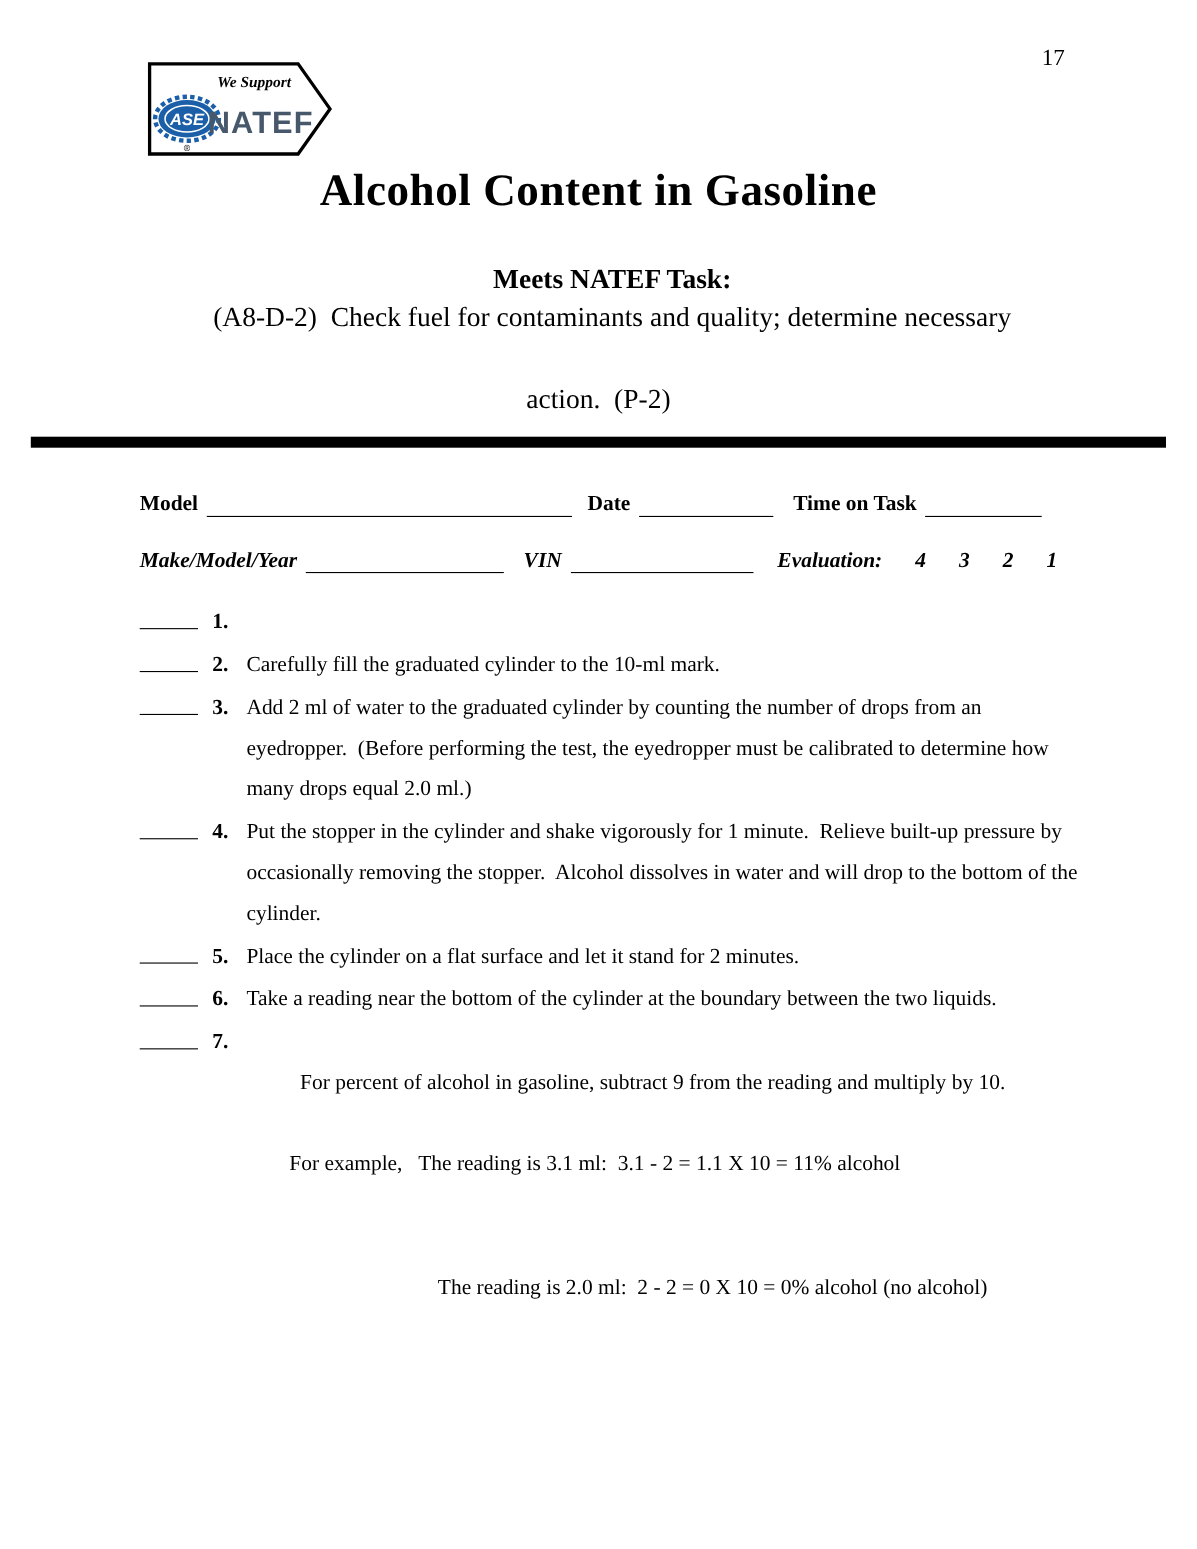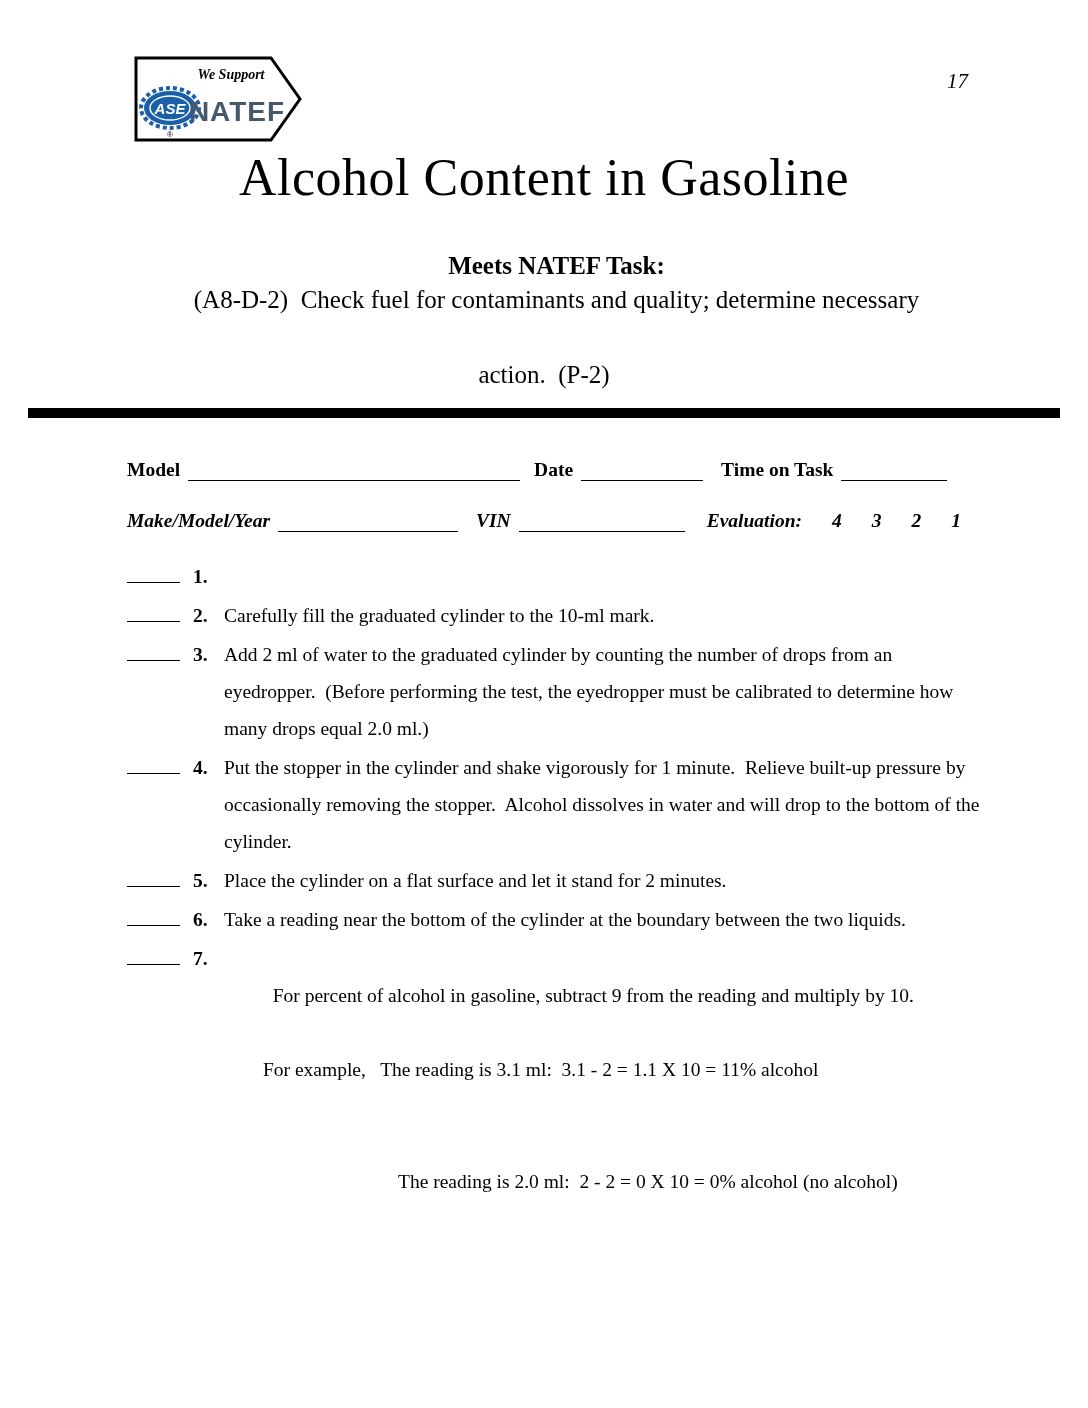--- a/index.html
+++ b/index.html
@@ -1,26 +1,26 @@
 <!DOCTYPE html>
 <html><head>
 <meta charset="utf-8">
 <style>
   html,body { margin:0; padding:0; background:#ffffff; }
   .page {
     width:1088px; height:1408px; position:relative; background:#fff;
     font-family:"Liberation Serif", serif; color:#000; overflow:hidden;
   }
-  .page-number { position:absolute; top:69px; right:120px; font-size:21px;font-style:italic; }
+  .page-number { position:absolute; top:40px; right:120px; font-size:21px; }
 
   
   .logo { position:absolute; top:55px; left:133px; }
 
   
-  .title { margin:0; padding-top:148px; text-align:center; font-size:52px; font-weight:normal; letter-spacing:0.5px; }
+  .title { margin:0; padding-top:148px; text-align:center; font-size:41px; font-weight:bold; letter-spacing:0.5px; }
   .taskline { text-align:center; font-size:25px; margin-top:8px; line-height:1.35; white-space:pre-wrap; }
   .taskline b { font-weight:bold; }
   .rule { height:10px; background:#000; margin:16px 28px 0 28px; }
 
   .content { margin:0 100px 0 127px; font-size:19.5px; }
 
   
   .formrow { display:flex; align-items:flex-end; font-weight:bold; }
   .formrow.first { margin-top:38px; }
   .formrow.second { margin-top:26px;font-style:italic; }

